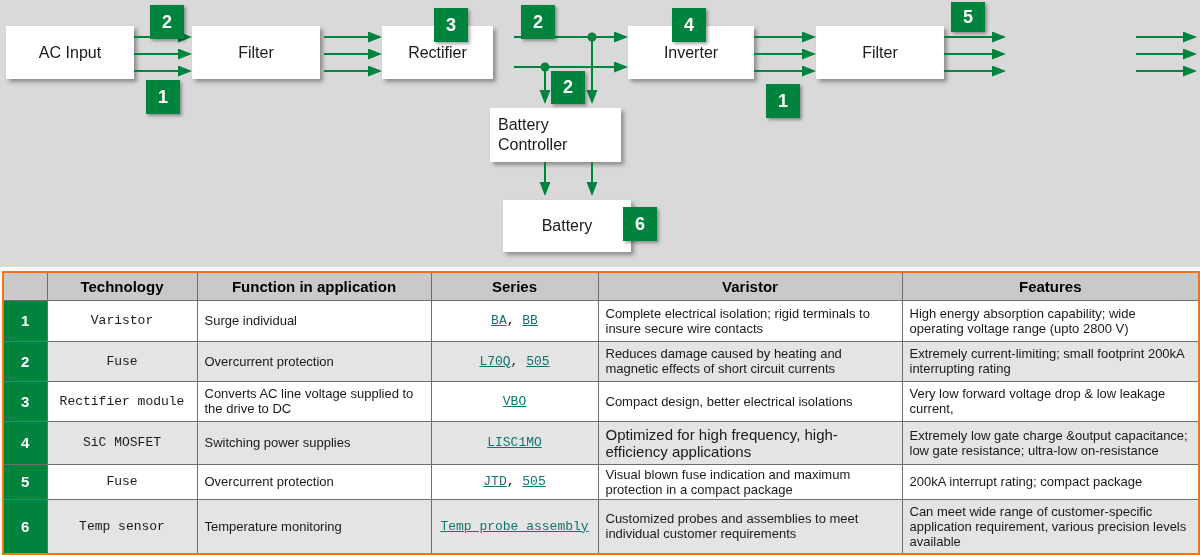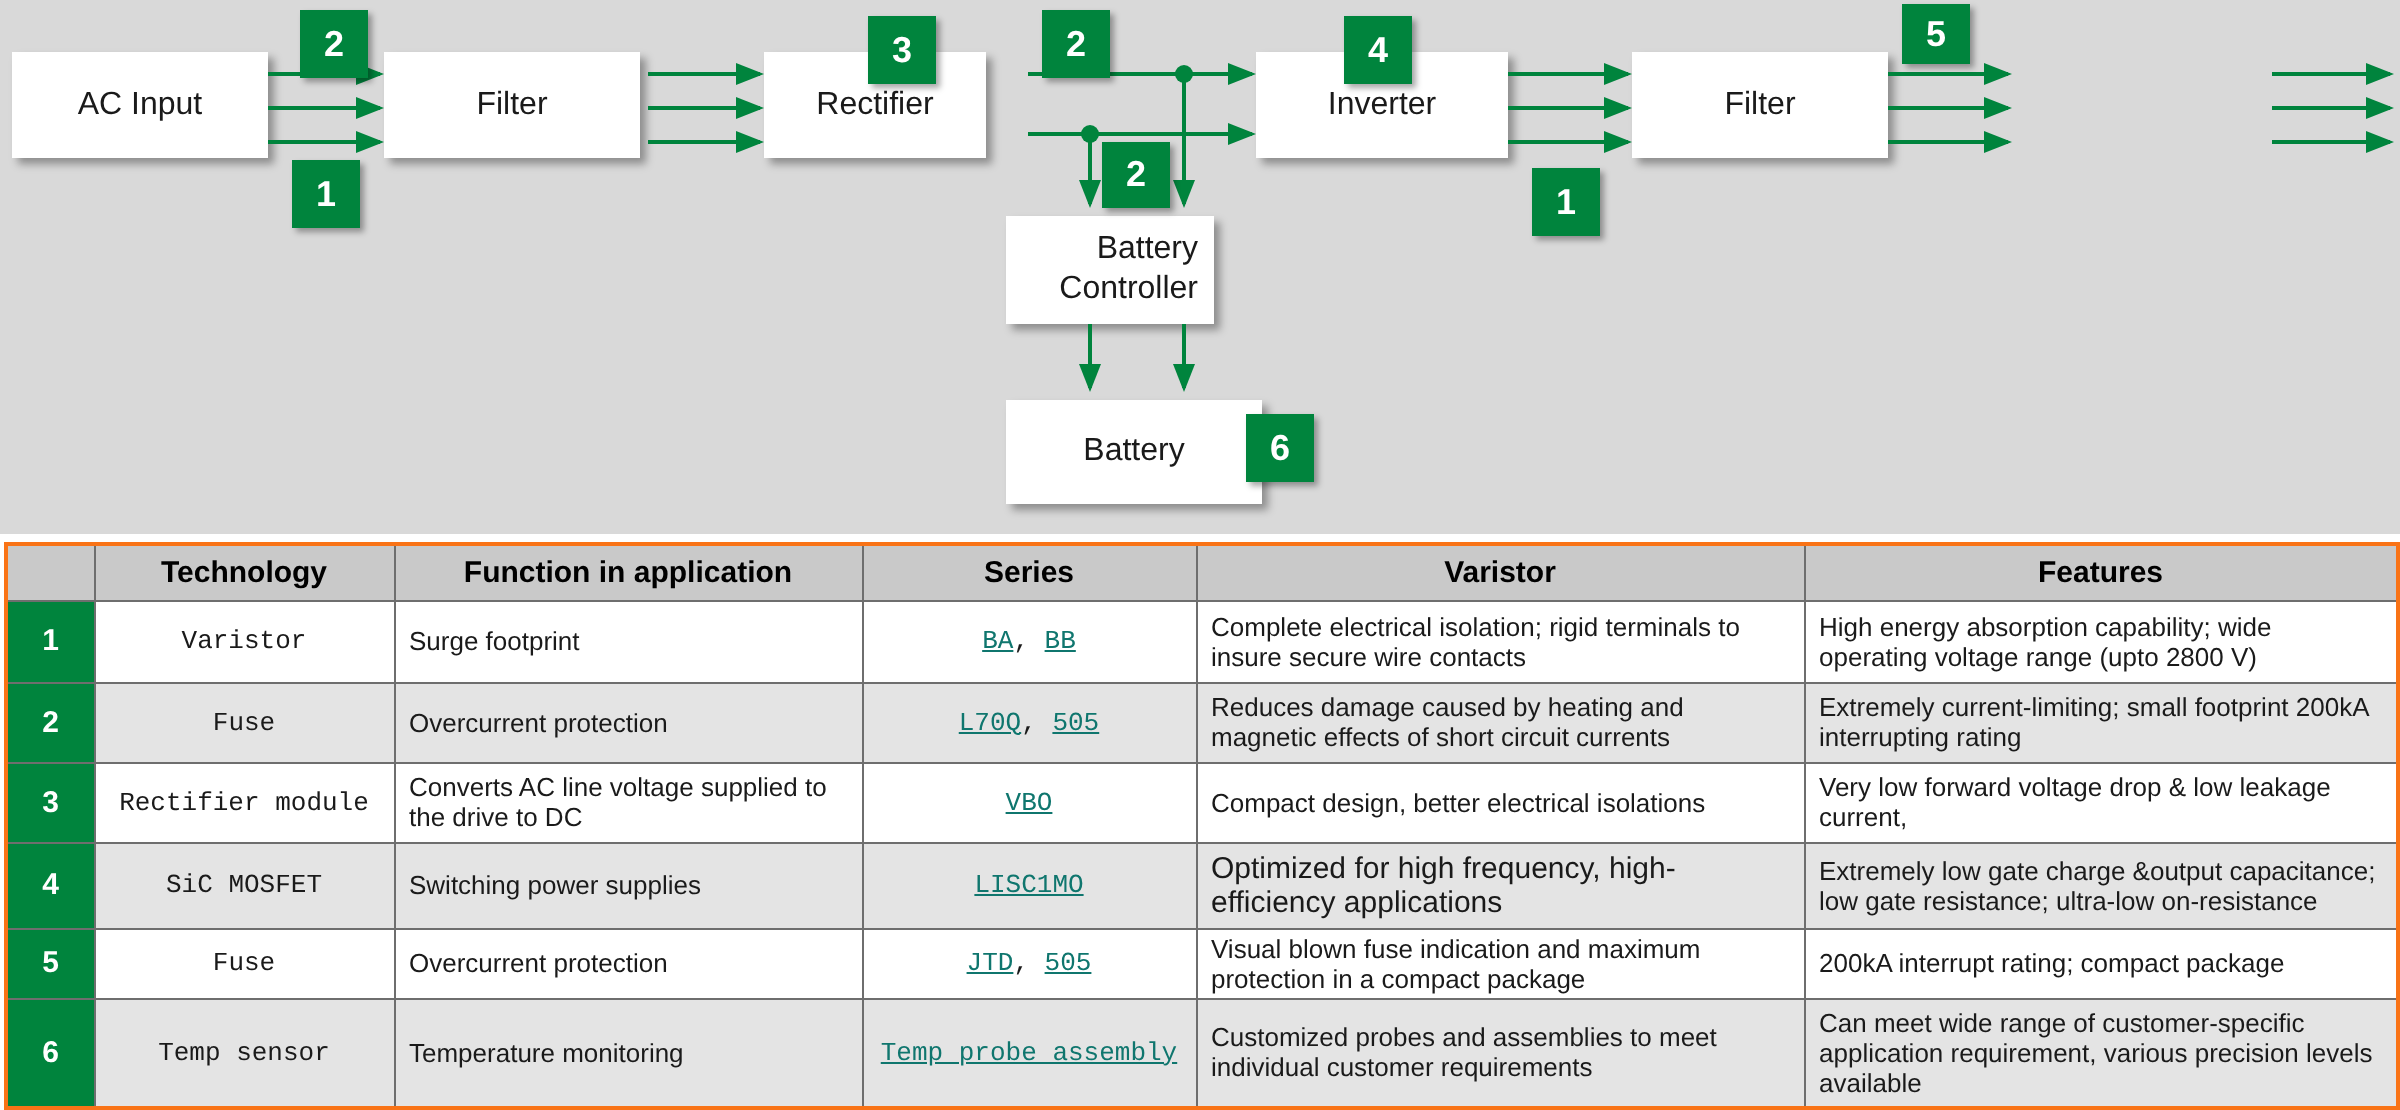--- a/index.html
+++ b/index.html
@@ -16,21 +16,21 @@
   .diagram {
     position: relative;
     width: 1200px; height: 267px;
     background: #d9d9d9;
   }
   .dbox {
     position: absolute;
     background: #ffffff;
     box-shadow: 3px 3px 4px rgba(0,0,0,0.35);
     display: flex; align-items: center; justify-content: center;
-    font-size: 16px; line-height: 1.25; text-align: right;
+    font-size: 16px; line-height: 1.25; text-align: left;
     z-index: 1; padding: 2px 8px;
   }
   .connectors { position: absolute; left: 0; top: 0; z-index: 2; pointer-events: none; }
   .badge {
     position: absolute;
     width: 34px; height: 34px;
     background: #00843D;
     color: #ffffff; font-size: 18px; font-weight: bold;
     display: flex; align-items: center; justify-content: center;
     box-shadow: 2px 2px 3px rgba(0,0,0,0.35);
@@ -71,21 +71,21 @@
 </head>
 <body>
 
 <div class="diagram">
 
   <div class="dbox" style="left:6px;top:26px;width:128px;height:53px">AC Input</div>
   <div class="dbox" style="left:192px;top:26px;width:128px;height:53px">Filter</div>
   <div class="dbox" style="left:382px;top:26px;width:111px;height:53px">Rectifier</div>
   <div class="dbox" style="left:628px;top:26px;width:126px;height:53px">Inverter</div>
   <div class="dbox" style="left:816px;top:26px;width:128px;height:53px">Filter</div>
-  <div class="dbox" style="left:503px;top:108px;width:104px;height:54px">Battery Controller</div>
+  <div class="dbox" style="left:490px;top:108px;width:131px;height:54px">Battery Controller</div>
   <div class="dbox" style="left:503px;top:200px;width:128px;height:52px">Battery</div>
 
   <svg class="connectors" width="1200" height="267">
     <defs>
       <marker id="ah" markerUnits="userSpaceOnUse" markerWidth="14" markerHeight="12" refX="12" refY="5.5" orient="auto">
         <path d="M0,0 L14,5.5 L0,11 Z" fill="#00843D"></path>
       </marker>
     </defs>
     <g stroke="#00843D" stroke-width="2">
 
@@ -151,21 +151,21 @@
       <th>Function in application</th>
       <th>Series</th>
       <th>Varistor</th>
       <th>Features</th>
     </tr>
   </thead>
   <tbody>
     <tr style="height:41px">
       <td class="num">1</td>
       <td class="center">Varistor</td>
-      <td>Surge footprint</td>
+      <td>Surge individual</td>
       <td class="series center"><a class="lnk">BA</a>, <a class="lnk">BB</a></td>
       <td class="benefits">Complete electrical isolation; rigid terminals to insure secure wire contacts</td>
       <td>High energy absorption capability; wide operating voltage range (upto 2800 V)</td>
     </tr>
     <tr style="height:40px">
       <td class="num">2</td>
       <td class="center">Fuse</td>
       <td>Overcurrent protection</td>
       <td class="series center"><a class="lnk">L70Q</a>, <a class="lnk">505</a></td>
       <td class="benefits">Reduces damage caused by heating and magnetic effects of short circuit currents</td>

